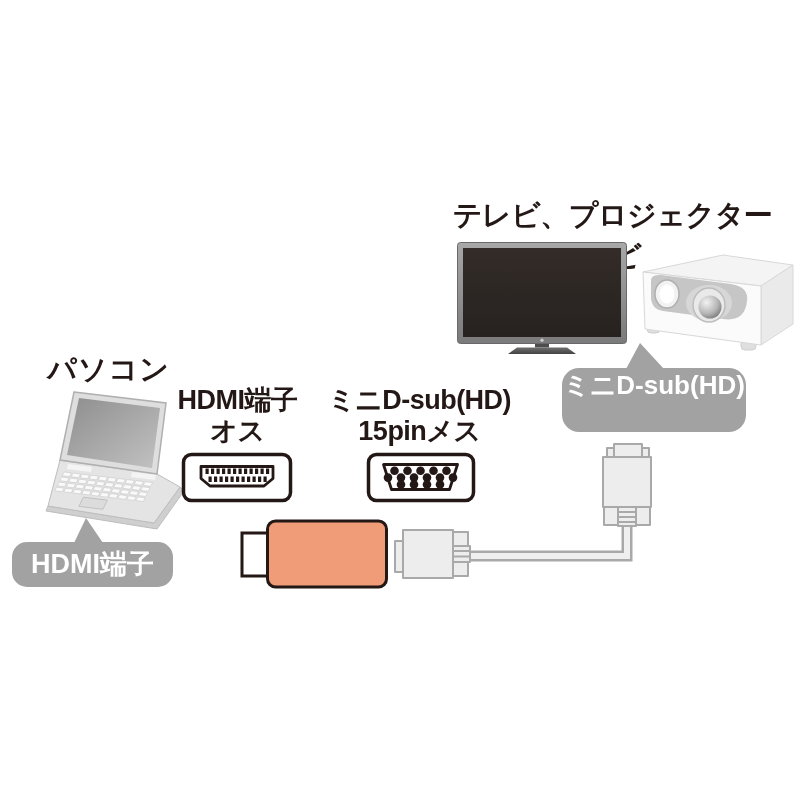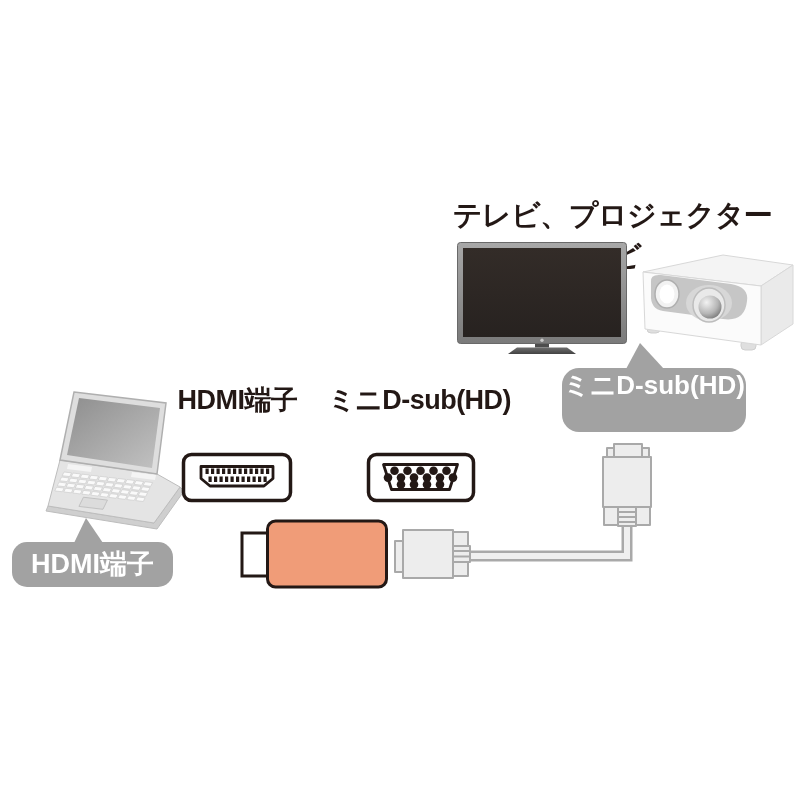--- a/index.html
+++ b/index.html
@@ -81,20 +81,21 @@
     <ellipse cx="32" cy="46" rx="7.5" ry="9.5" fill="#FFFFFF"></ellipse>
     <ellipse cx="74" cy="57" rx="16" ry="17" fill="#E9E9E9" stroke="#BDBDBD" stroke-width="1.5"></ellipse>
     <circle cx="75" cy="59" r="11.5" fill="url(#lens)"></circle>
   </svg>
 
   <div class="callout callout-display">
     <span class="tri"></span>
     <div>ミニD-sub(HD)</div>
   </div>
 
+  <div class="abs blk-label label-pc">パソコン</div>
 
   <svg class="abs" style="left:38px;top:388px;" width="162" height="142" viewBox="0 0 162 142" aria-hidden="true">
     <defs>
       <linearGradient id="lapScreen" x1="0" y1="0" x2="1" y2="1">
         <stop offset="0" stop-color="#8E8E8E"></stop>
           <stop offset="1" stop-color="#C2C2C2"></stop>
       </linearGradient>
     </defs>
     <path d="M10,118 L116,135 L142,99 L146,103 L119,141 L8,123 Z" fill="#CFCFCF" stroke="#BDBDBD"></path>
     <polygon points="22,72 119,86 142,99 116,135 10,118" fill="#E4E4E4" stroke="#BDBDBD"></polygon>
@@ -149,20 +150,21 @@
     </g>
   </svg>
 
   <div class="callout callout-pc">
     <span class="tri"></span>
     <span>HDMI端子</span>
   </div>
 
   <div class="abs conn-label hdmi-label">
     <div>HDMI端子</div>
+    <div>オス</div>
   </div>
 
   <svg class="abs" style="left:181px;top:452px;" width="112" height="51" viewBox="0 0 112 51" aria-hidden="true">
     <rect x="2.5" y="2.5" width="107" height="46" rx="8" fill="#FFFFFF" stroke="#231815" stroke-width="3.5"></rect>
     <path d="M20 14.5 H92 V26.5 L83 34 H29 L20 26.5 Z" fill="#FFFFFF" stroke="#231815" stroke-width="2.8" stroke-linejoin="round"></path>
     <g fill="#231815">
       <rect x="24.5" y="16.5" width="3.2" height="5.5"></rect>
         <rect x="30" y="16.5" width="3.2" height="5.5"></rect>
         <rect x="35.5" y="16.5" width="3.2" height="5.5"></rect>
         <rect x="41" y="16.5" width="3.2" height="5.5"></rect>
@@ -183,20 +185,21 @@
         <rect x="60.5" y="24.5" width="3.2" height="5.5"></rect>
         <rect x="66" y="24.5" width="3.2" height="5.5"></rect>
         <rect x="71.5" y="24.5" width="3.2" height="5.5"></rect>
         <rect x="77" y="24.5" width="3.2" height="5.5"></rect>
         <rect x="82.5" y="24.5" width="3.2" height="5.5"></rect>
     </g>
   </svg>
 
   <div class="abs conn-label vga-label">
     <div>ミニD-sub(HD)</div>
+    <div>15pinメス</div>
   </div>
 
   <svg class="abs" style="left:366px;top:452px;" width="110" height="51" viewBox="0 0 110 51" aria-hidden="true">
     <rect x="2.5" y="2.5" width="105" height="46" rx="8" fill="#FFFFFF" stroke="#231815" stroke-width="3.5"></rect>
     <path d="M17.5 12.5 H91.5 L83.5 37.5 H25.5 Z" fill="#FFFFFF" stroke="#231815" stroke-width="2.8" stroke-linejoin="round"></path>
     <g fill="#231815">
       <circle cx="28.5" cy="18.7" r="4.3"></circle>
         <circle cx="41.5" cy="18.7" r="4.3"></circle>
         <circle cx="54.5" cy="18.7" r="4.3"></circle>
         <circle cx="67.5" cy="18.7" r="4.3"></circle>

